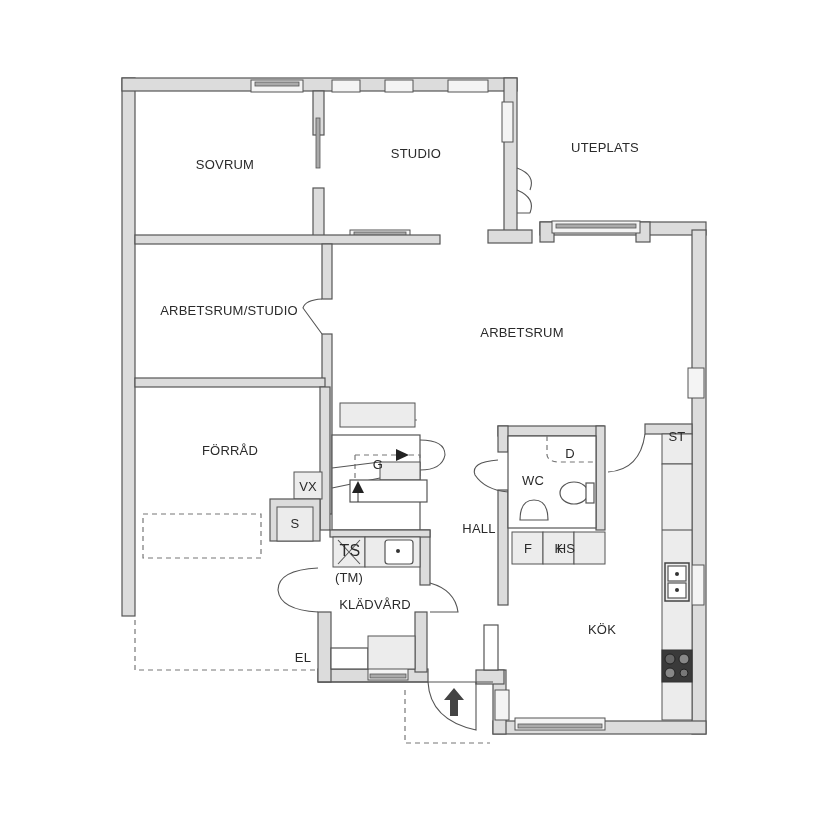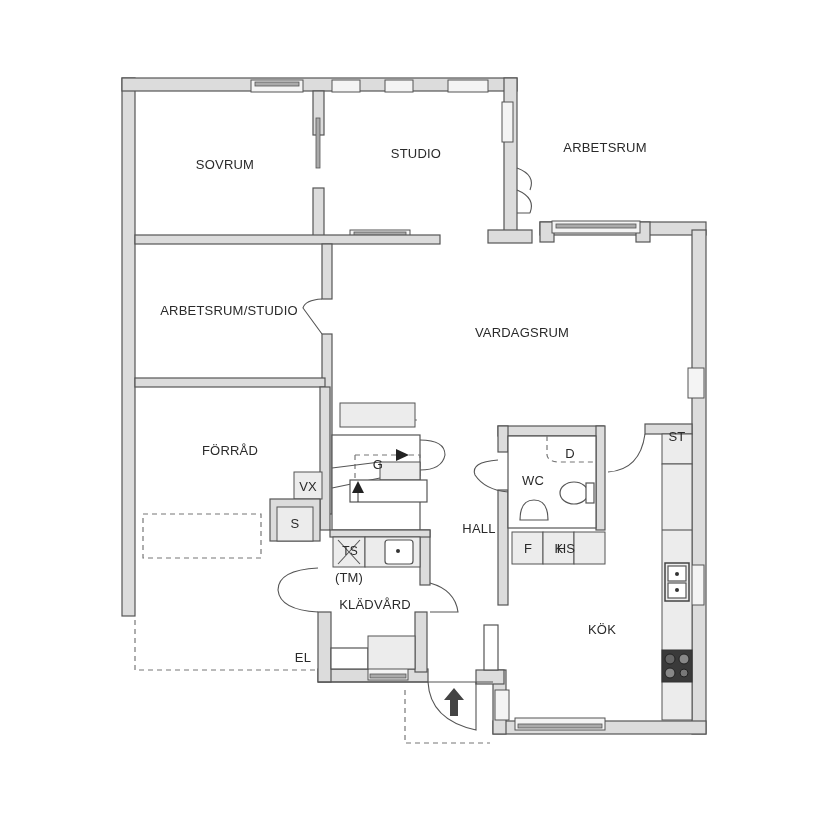--- a/index.html
+++ b/index.html
@@ -188,32 +188,32 @@
     <line x1="358" y1="493" x2="358" y2="502" stroke="#333" stroke-width="1"></line>
     <path d="M396 449 L409 455 L396 461 Z" fill="#222"></path>
   </g>
   <g>
     <path d="M444 700 L454 688 L464 700 L458 700 L458 716 L450 716 L450 700 Z" fill="#444"></path>
   </g>
 </svg>
 
 <div class="lbl" style="left:225px;top:164px">SOVRUM</div>
 <div class="lbl" style="left:416px;top:153px">STUDIO</div>
-<div class="lbl" style="left:605px;top:147px">ARBETSRUM</div>
+<div class="lbl" style="left:605px;top:147px">UTEPLATS</div>
 <div class="lbl" style="left:229px;top:310px">ARBETSRUM/STUDIO</div>
-<div class="lbl" style="left:522px;top:332px">VARDAGSRUM</div>
+<div class="lbl" style="left:522px;top:332px">ARBETSRUM</div>
 <div class="lbl" style="left:230px;top:450px">FÖRRÅD</div>
 <div class="lbl" style="left:479px;top:528px">HALL</div>
 <div class="lbl" style="left:533px;top:480px">WC</div>
 <div class="lbl" style="left:375px;top:604px">KLÄDVÅRD</div>
 <div class="lbl" style="left:602px;top:629px">KÖK</div>
 
 <div class="lbl sm" style="left:308px;top:486px">VX</div>
 <div class="lbl sm" style="left:295px;top:523px">S</div>
 <div class="lbl sm" style="left:378px;top:464px">G</div>
-<div class="lbl sm" style="left:350px;top:551px;font-size:12px">TS</div>
+<div class="lbl sm" style="left:350px;top:551px;font-size:16px">TS</div>
 <div class="lbl sm" style="left:349px;top:577px">(TM)</div>
 <div class="lbl sm" style="left:570px;top:453px">D</div>
 <div class="lbl sm" style="left:528px;top:548px">F</div>
 <div class="lbl sm" style="left:559px;top:548px">K</div>
 <div class="lbl sm" style="left:566px;top:548px">HS</div>
 <div class="lbl sm" style="left:677px;top:436px">ST</div>
 <div class="lbl sm" style="left:303px;top:657px">EL</div>
 
 </body></html>

